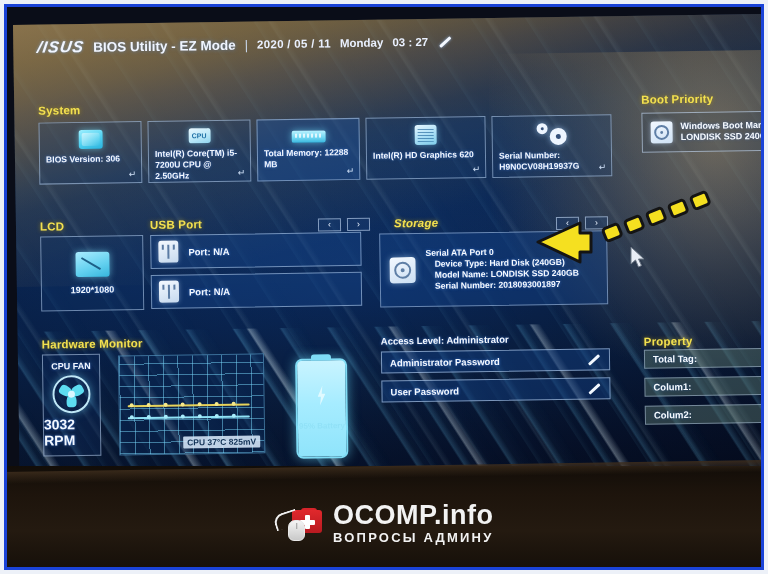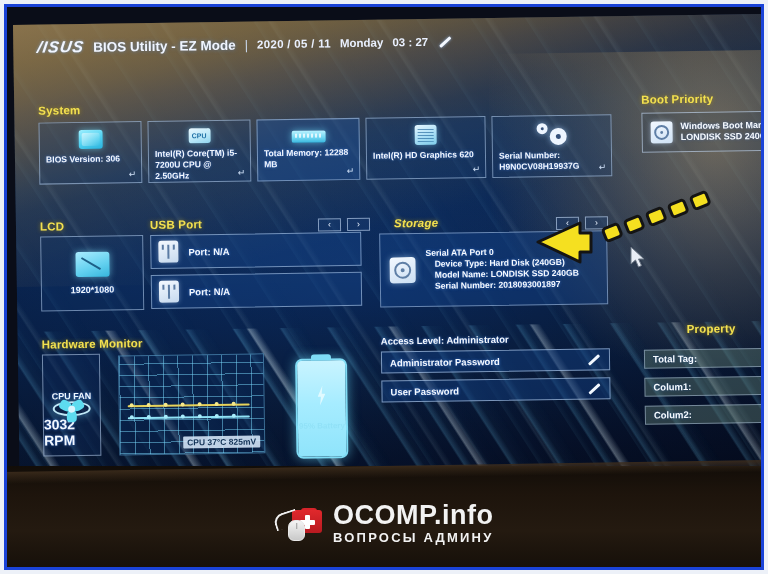--- a/index.html
+++ b/index.html
@@ -260,21 +260,21 @@
   .stor-indent{padding-left:9px;}
 
   
   #fan-box{
     position:absolute;box-sizing:border-box;
     border:1px solid rgba(200,222,250,.55);
     background:rgba(18,48,98,0.30);
     display:flex;flex-direction:column;align-items:center;justify-content:space-between;
     padding:6px 0 7px 0;
   }
-  .fan-title{color:#f3f8ff;font-size:9px;font-weight:bold;text-shadow:0 0 3px rgba(60,120,220,.8);margin-top:30px;}
+  .fan-title{color:#f3f8ff;font-size:9px;font-weight:bold;text-shadow:0 0 3px rgba(60,120,220,.8);}
   .fan-ico{
     width:34px;height:34px;border-radius:50%;
     border:2px solid #bfe8f7;position:relative;
     box-shadow:0 0 8px rgba(120,220,255,.5);
   }
   .blade{
     position:absolute;left:50%;top:50%;width:10px;height:13px;
     background:#5ddcf0;border-radius:60% 60% 40% 40%;
     transform-origin:50% 0%;
   }
@@ -429,21 +429,21 @@
           <span class="hdr-time">03 : 27</span>
           <span class="pencil"></span>
         </div>
 
         <div class="sec-label" style="left:24px;top:80px;">System</div>
         <div class="sec-label" style="left:627px;top:78px;">Boot Priority</div>
         <div class="sec-label" style="left:24px;top:196px;">LCD</div>
         <div class="sec-label" style="left:134px;top:196px;">USB Port</div>
         <div class="sec-label" style="left:378px;top:198px;font-style:italic;">Storage</div>
         <div class="sec-label" style="left:24px;top:314px;">Hardware Monitor</div>
-        <div class="sec-label" style="left:626px;top:308px;margin-left:43px;">Property</div>
+        <div class="sec-label" style="left:626px;top:320px;">Property</div>
 
         <div class="box sysbox" style="left:24px;top:98px;width:103px;height:62px;">
           <div class="ico ico-chip"></div>
           <div class="txt">BIOS Version: 306</div>
           <span class="enter-arrow">↵</span>
         </div>
 
         <div class="box sysbox" style="left:133px;top:98px;width:103px;height:62px;">
           <div class="ico ico-cpu">CPU</div>
           <div class="txt">Intel(R) Core(TM) i5-7200U CPU @ 2.50GHz</div>

